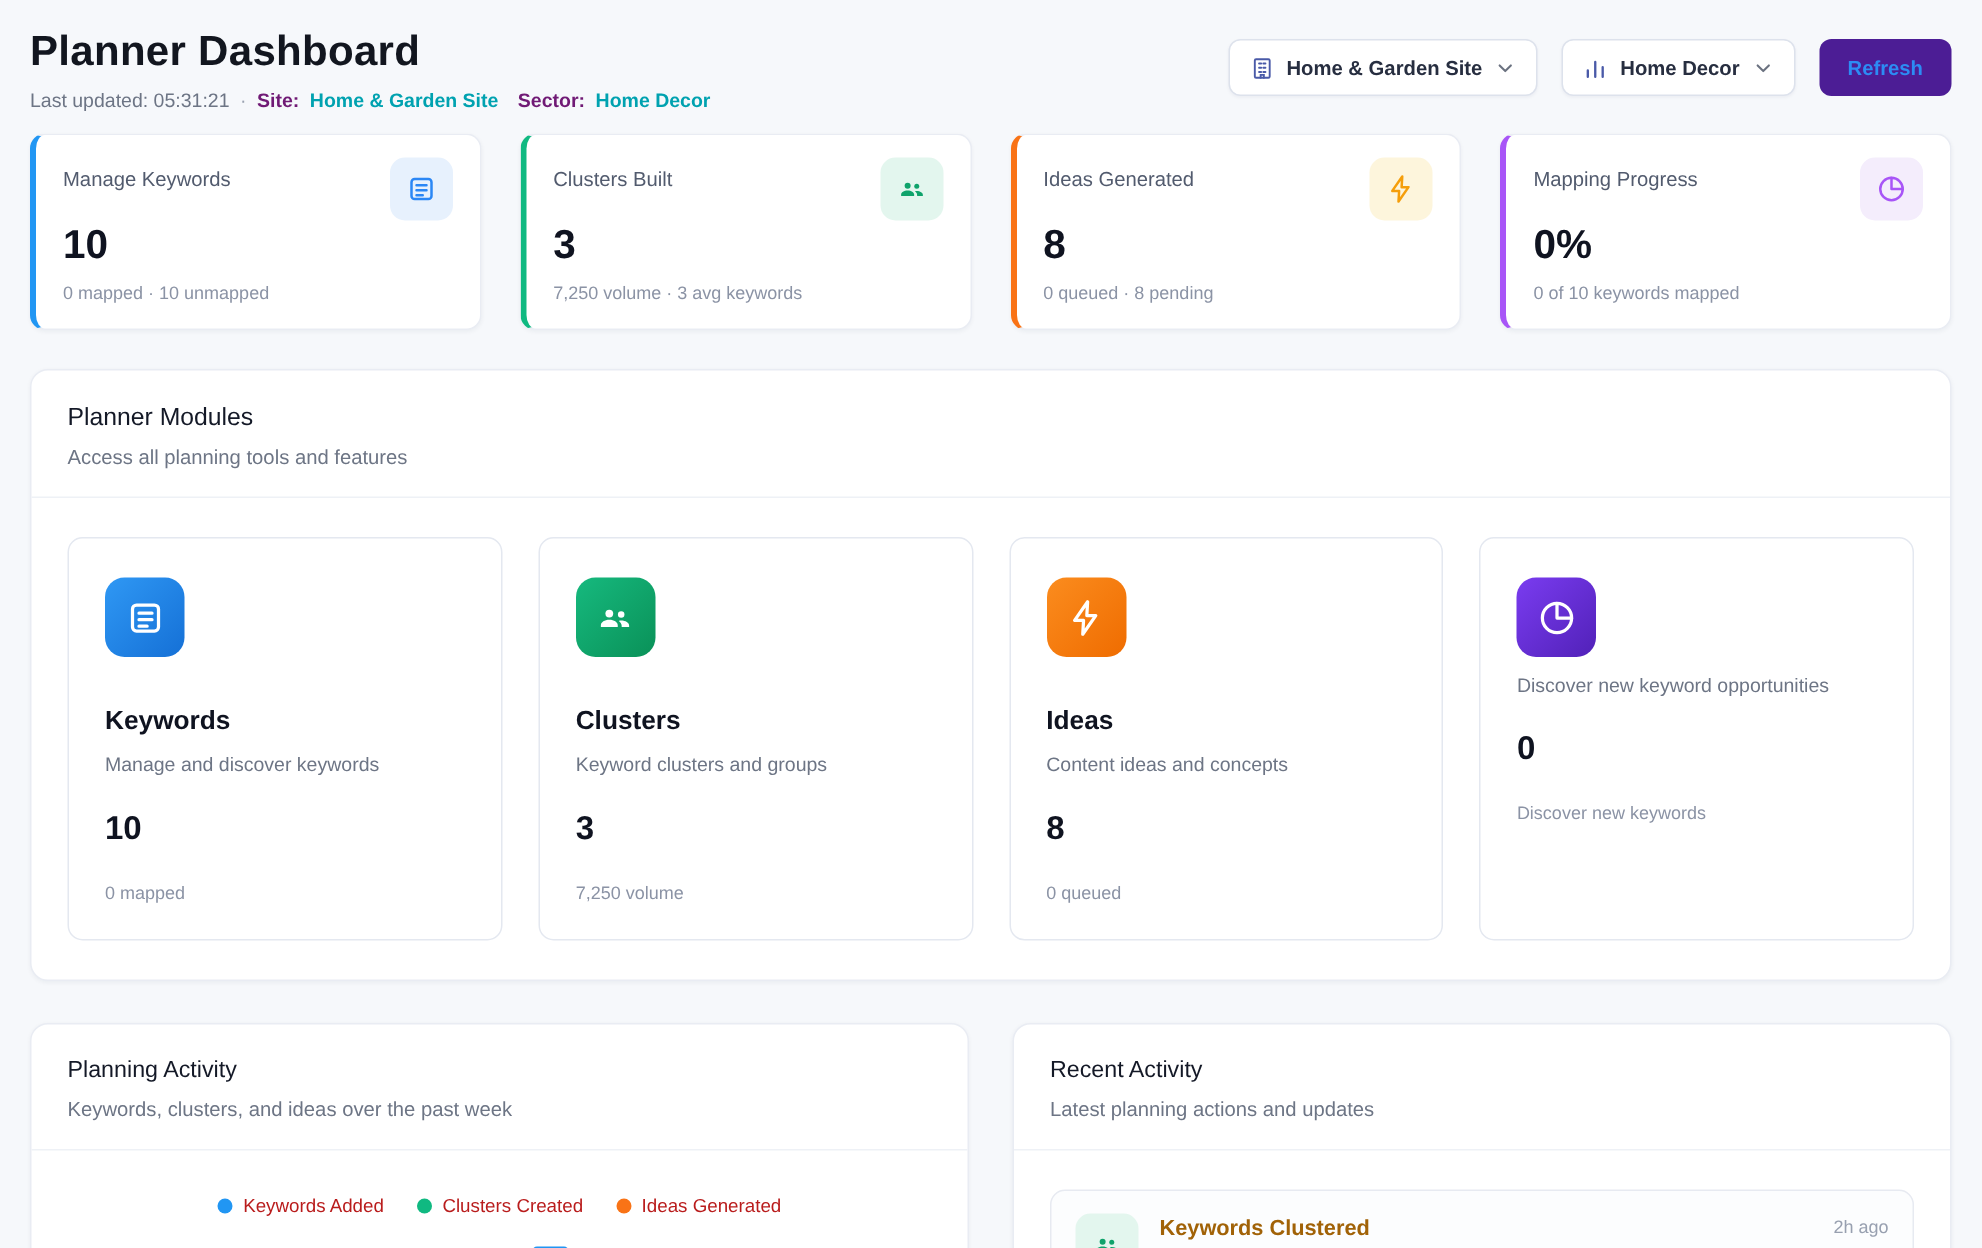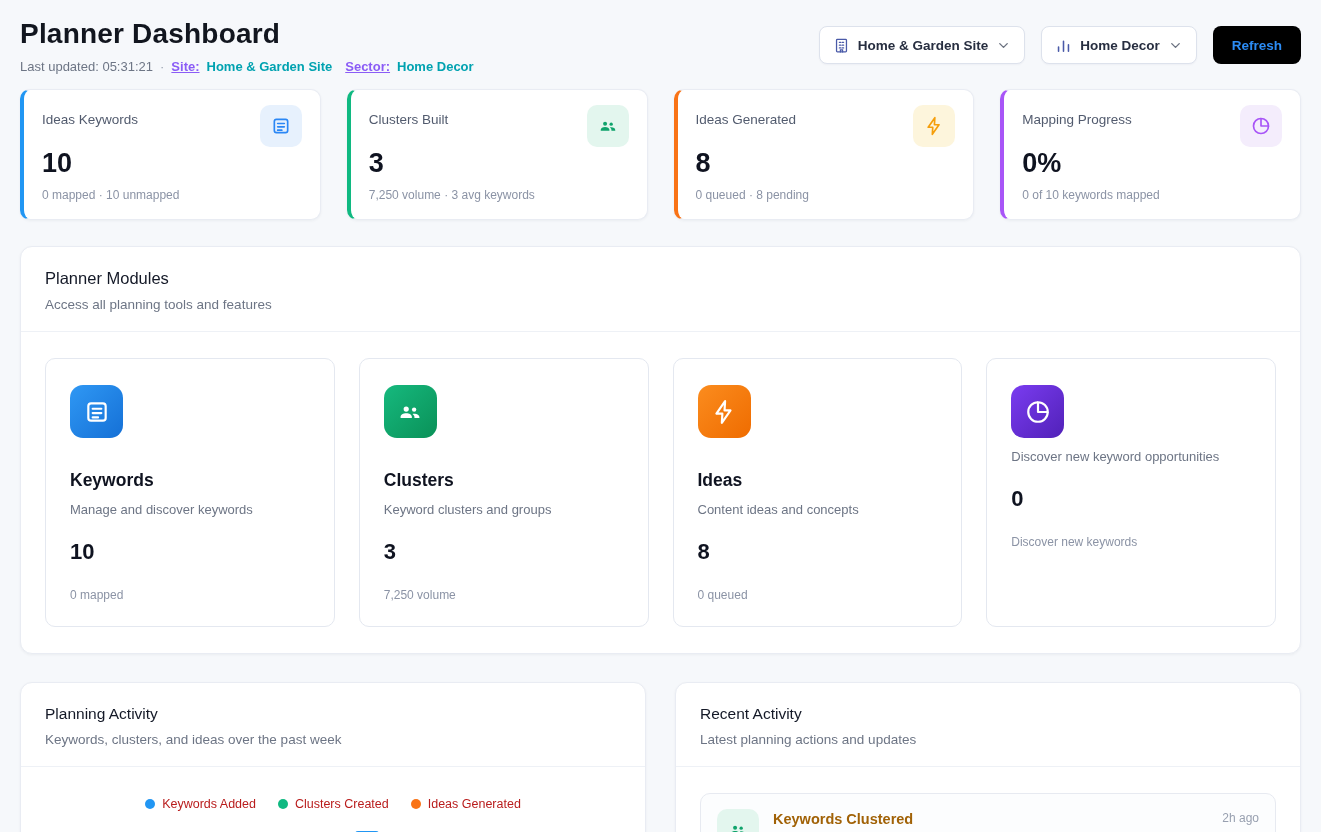--- a/index.html
+++ b/index.html
@@ -9,34 +9,34 @@
     background: #f6f8fb;
     color: #12151f;
   }
   .page { padding: 18px 20px; }
 
   
   .topbar { display: flex; justify-content: space-between; align-items: flex-start; }
   .page-title { font-size: 28px; font-weight: 800; color: #12161f; letter-spacing: .2px; margin-bottom: 9px; }
   .meta { display: flex; align-items: center; gap: 7px; font-size: 13px; color: #6d7585; }
   .meta .sep { color: #9aa2b1; }
-  .meta .meta-label { color: #8b5cf6; font-weight: 700; text-decoration: underline; }
+  .meta .meta-label { color: #701a75; font-weight: 700; }
   .meta .meta-link { color: #00a2b0; font-weight: 700; text-decoration: none; cursor: pointer; }
   .topbar-right { display: flex; align-items: center; gap: 16px; margin-top: 8px; }
   .select-btn {
     height: 38px; padding: 0 13px; background: #fff; border: 1px solid #dde2ec;
     border-radius: 8px; display: flex; align-items: center; gap: 8px;
     font-family: inherit; font-size: 13.5px; font-weight: 600; color: #272e40; cursor: pointer;
     box-shadow: 0 1px 2px rgba(25,35,65,.04);
   }
   .select-btn svg.lead { width: 17px; height: 17px; }
   .select-btn svg.chev { width: 15px; height: 15px; }
   .refresh-btn {
     height: 38px; padding: 0 19px; border: none; border-radius: 8px;
-    background: #000000; color: #2c8cf4; font-family: inherit; font-size: 13.5px;
+    background: #4c1d95; color: #2c8cf4; font-family: inherit; font-size: 13.5px;
     font-weight: 700; cursor: pointer;
   }
 
   
   .stats-row { margin-top: 15px; display: grid; grid-template-columns: repeat(4, 1fr); gap: 26px; }
   .stat-card {
     background: #fff; border: 1px solid #e9ecf3; border-radius: 10px;
     padding: 15px 18px 17px; box-shadow: 0 1px 3px rgba(20,30,60,.05);
     border-left-width: 4px; border-left-style: solid;
   }
@@ -158,21 +158,21 @@
         </span>
       </button>
       <button class="refresh-btn">Refresh</button>
     </div>
   </div>
 
   <div class="stats-row">
 
     <div class="stat-card blue">
       <div class="stat-top">
-        <span class="stat-label">Ideas Keywords</span>
+        <span class="stat-label">Manage Keywords</span>
         <span class="stat-icon tint-blue">
           <svg viewBox="0 0 24 24" fill="none" stroke="currentColor" stroke-width="2" stroke-linecap="round">
               <rect x="4" y="4" width="16" height="16" rx="2.5"></rect>
               <path d="M8 9h8M8 13h8M8 17h5"></path>
             </svg>
         </span>
       </div>
       <div class="stat-value">10</div>
       <div class="stat-sub">0 mapped · 10 unmapped</div>
     </div>

